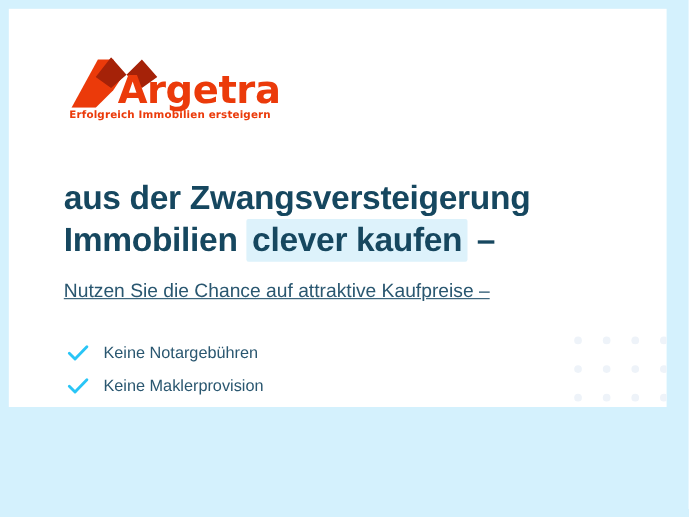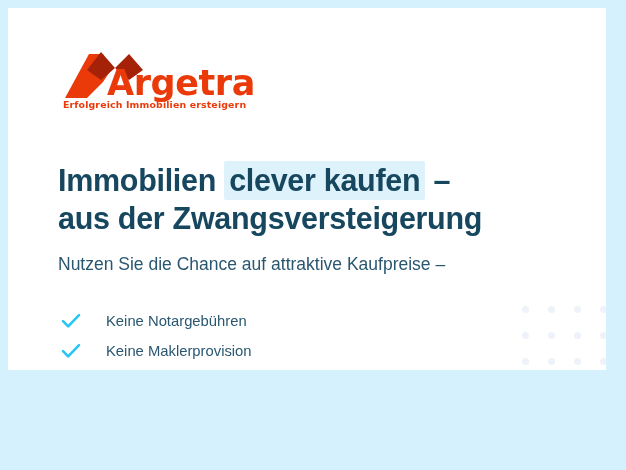--- a/index.html
+++ b/index.html
@@ -124,36 +124,36 @@
   .subhead {
     position: absolute;
     left: 50px;
     top: 224px;
     width: 520px;
     font-size: 17.5px;
     font-weight: 400;
     color: #2a5770;
     line-height: 28px;
     letter-spacing: 0px;
+    text-decoration: underline;
   }
   .sub-line { display: block; white-space: nowrap; }
 
   
   .features {
     position: absolute;
     left: 52px;
     top: 298px;
     width: 460px;
   }
   .feature {
     display: flex;
     align-items: center;
     height: 30px;
     margin-bottom: 0px;
-    gap: 12px;
   }
   .check {
     flex: 0 0 auto;
     width: 22px;
     height: 22px;
     margin-right: 12px;
     display: flex;
     align-items: center;
     justify-content: center;
   }
@@ -205,22 +205,22 @@
           <polygon points="24,46 2,46 26,2 40,2 48,18 40,30" fill="#eb3a0a"></polygon>
           <polygon points="24,18 38,0 52,16 66,2 80,18 66,28 52,16 38,28" fill="#a52208"></polygon>
         </svg>
       </div>
       <div class="logo-word">Argetra</div>
       <div class="logo-tagline">Erfolgreich Immobilien ersteigern</div>
     </div>
 
 
     <h1 class="headline">
+      <span class="hl-line">aus der Zwangsversteigerung</span>
       <span class="hl-line"><span>Immobilien </span><span class="hl-mark">clever kaufen</span><span> –</span></span>
-      <span class="hl-line">aus der Zwangsversteigerung</span>
     </h1>
 
     <p class="subhead">
       <span class="sub-line">Nutzen Sie die Chance auf attraktive Kaufpreise –</span>
     </p>
 
     <ul class="features" style="list-style:none;margin:0;padding:0;">
         <li class="feature">
           <span class="check">
             <svg width="20" height="16" viewBox="0 0 20 16" xmlns="http://www.w3.org/2000/svg">

